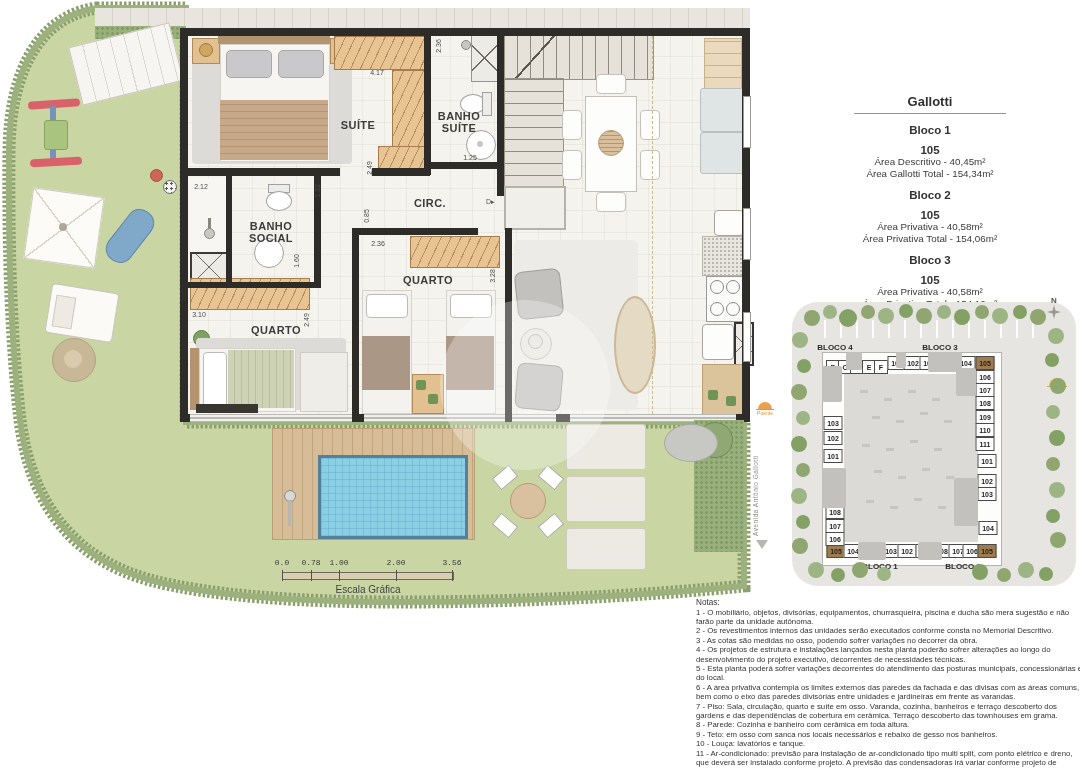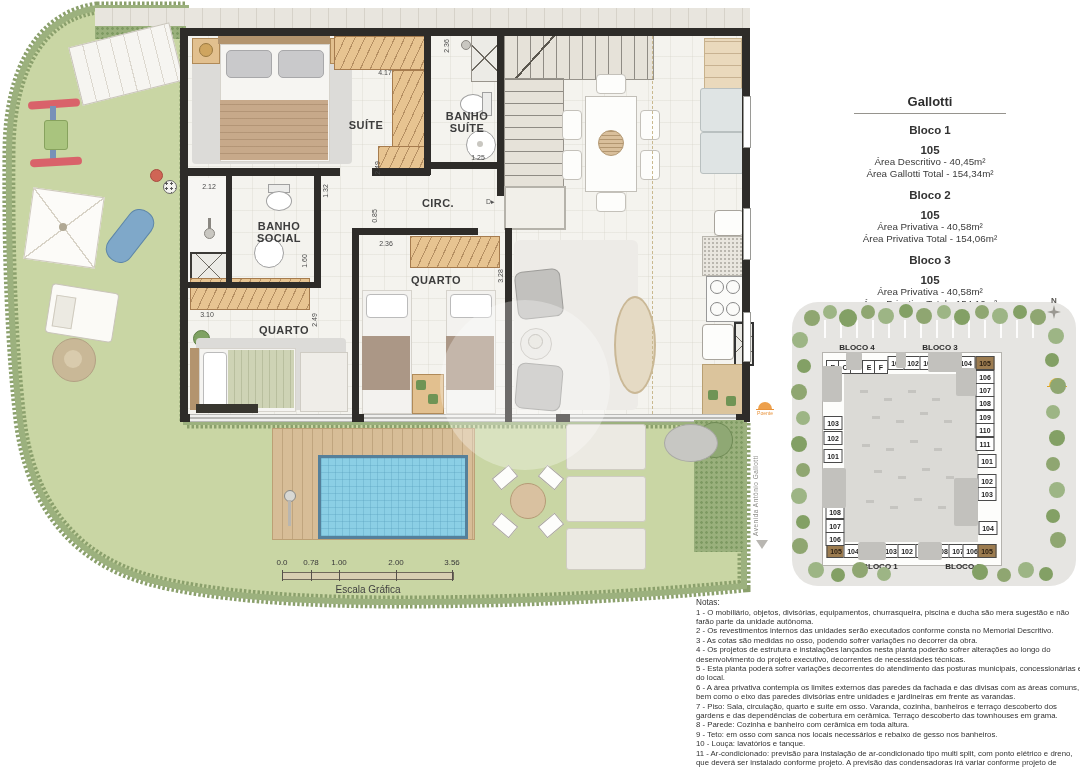--- a/index.html
+++ b/index.html
@@ -44,21 +44,21 @@
   .kp-cell{position:absolute;height:12px;background:#fff;border:.5px solid #4a4a4a;
      font-size:7px;font-weight:bold;color:#222;display:flex;align-items:center;justify-content:center;
      transform:translate(-50%,-50%);line-height:1;}
   .kp-cell.hl{background:#9c7c50;color:#2c2013;}
   .kp-bloco{position:absolute;font-size:8px;font-weight:bold;color:#2b2b2b;transform:translate(-50%,-50%);white-space:nowrap;}
   .kp-tree{position:absolute;border-radius:50%;}
   .kp-speck{position:absolute;width:8px;height:3px;background:#bcbbb7;opacity:.7;}
   .kp-blob{position:absolute;background:#c2c1bd;border-radius:2px;}
   
   #scalebar{position:absolute;left:282px;top:558px;width:172px;height:40px;}
-  .sb-num{position:absolute;top:0;transform:translateX(-50%);font-size:8px;color:#3a3a3a;}
+  .sb-num{position:absolute;top:0;transform:translateX(-50%);font-size:8px;color:#3a3a3a;font-family:Liberation Mono, monospace;}
   .sb-bar{position:absolute;left:0;top:14px;width:170px;height:6px;background:#d8cfb2;border:1px solid #6f695a;}
   .sb-tick{position:absolute;top:12px;width:1px;height:11px;background:#55504a;}
   .sb-caption{position:absolute;top:26px;width:100%;text-align:center;font-size:10px;color:#3f3f3f;}
   
   #notes{position:absolute;left:696px;top:598px;width:388px;color:#333;}
   #notes-heading{font-size:8.2px;line-height:9.6px;}
   .note-item{font-size:7.8px;line-height:9.4px;}
   
   .sun{border-radius:14px 14px 0 0;}
   #street-label{position:absolute;left:752px;top:428px;height:108px;writing-mode:vertical-rl;
@@ -237,21 +237,21 @@
   <div class="a circle" style="left:664px;top:424px;width:52px;height:36px;background:#c7c7c3;border:1px solid #a9a9a5;"></div>
 
   <div class="a circle" style="left:440px;top:300px;width:170px;height:170px;background:rgba(255,255,255,.30);"></div>
 
   <div class="a" style="left:754px;top:402px;width:22px;text-align:center;">
     <div class="sun" style="width:14px;height:7px;background:#eda04c;margin:0 auto;"></div>
     <div style="width:18px;height:1px;background:#e8923a;margin:0 auto;"></div>
     <div style="font-size:5px;color:#e8923a;">Poente</div>
   </div>
 
-  <div class="a" id="plan-layer" style="left:8px;top:0;width:856px;height:768px;">
+  <div class="a" id="plan-layer" style="left:0;top:0;width:856px;height:768px;">
       <div class="a room-label" style="left: 358px; top: 125px;">SUÍTE</div>
       <div class="a room-label" style="left: 459px; top: 122px;">BANHO
 SUÍTE</div>
       <div class="a room-label" style="left: 430px; top: 203px;">CIRC.</div>
       <div class="a room-label" style="left: 271px; top: 232px;">BANHO
 SOCIAL</div>
       <div class="a room-label" style="left: 276px; top: 330px;">QUARTO</div>
       <div class="a room-label" style="left: 428px; top: 280px;">QUARTO</div>
       <div class="a dim rot" style="left: 438px; top: 46px;">2.36</div>
       <div class="a dim" style="left: 377px; top: 72px;">4.17</div>
@@ -351,21 +351,21 @@
       <div class="kp-cell" style="left: 942px; top: 551px; width: 17px;">108</div>
       <div class="kp-cell" style="left: 958px; top: 551px; width: 17px;">107</div>
       <div class="kp-cell" style="left: 972px; top: 551px; width: 17px;">106</div>
       <div class="kp-cell hl" style="left: 987px; top: 551px; width: 17px;">105</div>
       <div class="kp-cell" style="left: 833px; top: 423px; width: 17px;">103</div>
       <div class="kp-cell" style="left: 833px; top: 438px; width: 17px;">102</div>
       <div class="kp-cell" style="left: 833px; top: 456px; width: 17px;">101</div>
       <div class="kp-cell" style="left: 835px; top: 512px; width: 17px;">108</div>
       <div class="kp-cell" style="left: 835px; top: 526px; width: 17px;">107</div>
       <div class="kp-cell" style="left: 835px; top: 539px; width: 17px;">106</div>
-      <div class="kp-bloco" style="left: 857px; top: 347px;">BLOCO 4</div>
+      <div class="kp-bloco" style="left: 835px; top: 347px;">BLOCO 4</div>
       <div class="kp-bloco" style="left: 940px; top: 347px;">BLOCO 3</div>
       <div class="kp-bloco" style="left: 880px; top: 566px;">BLOCO 1</div>
       <div class="kp-bloco" style="left: 963px; top: 566px;">BLOCO 2</div>
       <div class="kp-tree" style="left: 804px; top: 310px; width: 16px; height: 16px; background: rgb(143, 166, 113);"></div>
       <div class="kp-tree" style="left: 823px; top: 305px; width: 14px; height: 14px; background: rgb(157, 181, 133);"></div>
       <div class="kp-tree" style="left: 839px; top: 309px; width: 18px; height: 18px; background: rgb(131, 160, 101);"></div>
       <div class="kp-tree" style="left: 861px; top: 305px; width: 14px; height: 14px; background: rgb(143, 166, 113);"></div>
       <div class="kp-tree" style="left: 878px; top: 308px; width: 16px; height: 16px; background: rgb(157, 181, 133);"></div>
       <div class="kp-tree" style="left: 899px; top: 304px; width: 14px; height: 14px; background: rgb(131, 160, 101);"></div>
       <div class="kp-tree" style="left: 916px; top: 308px; width: 16px; height: 16px; background: rgb(143, 166, 113);"></div>

